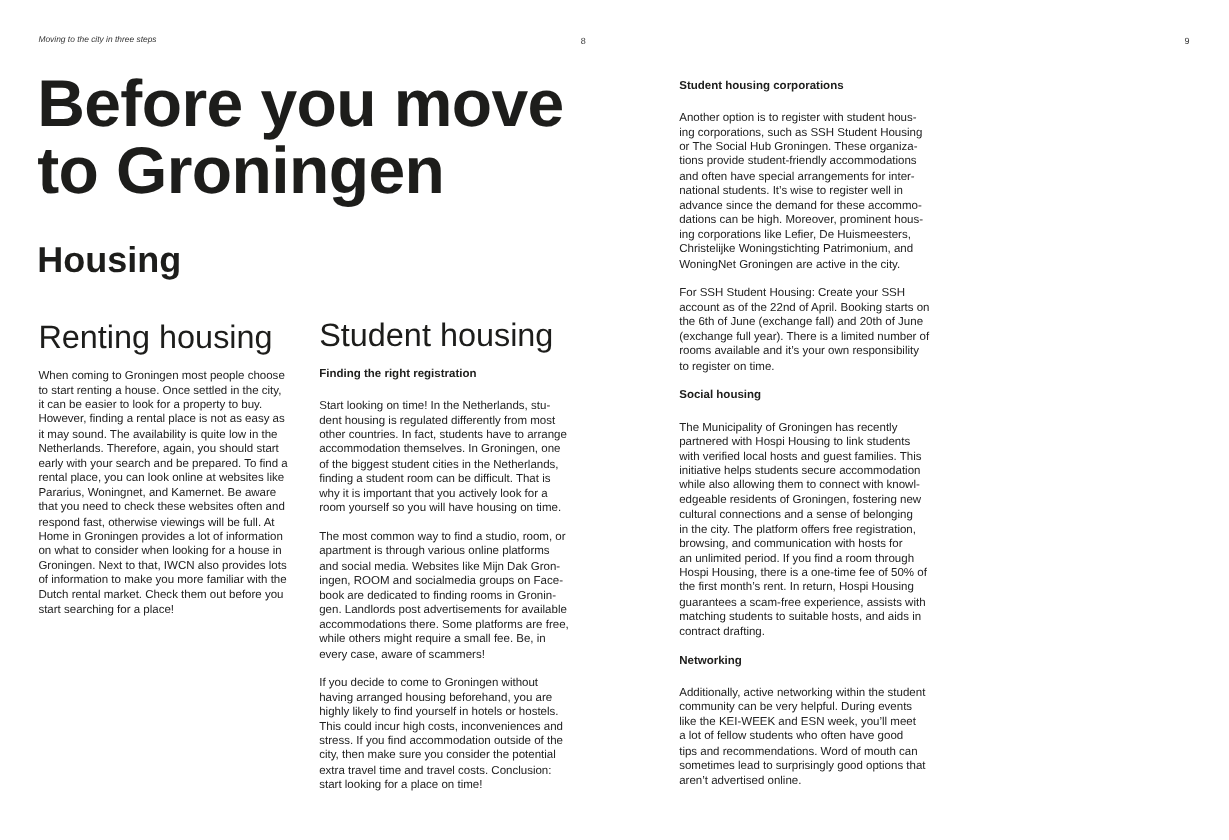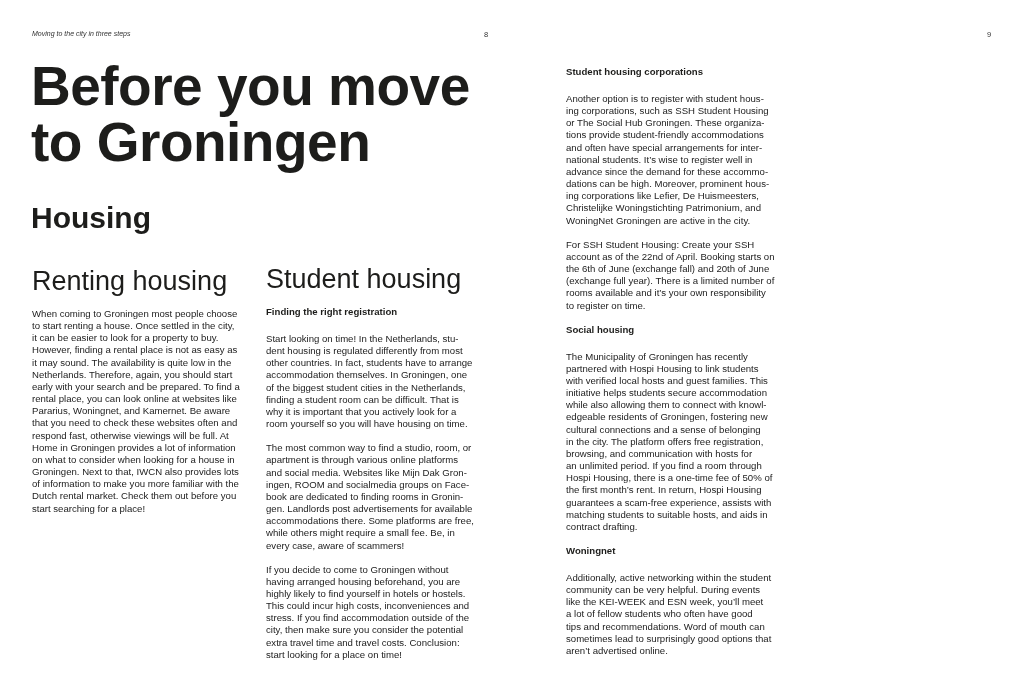--- a/index.html
+++ b/index.html
@@ -136,21 +136,21 @@
 cultural connections and a sense of belonging
 in the city. The platform offers free registration,
 browsing, and communication with hosts for
 an unlimited period. If you find a room through
 Hospi Housing, there is a one-time fee of 50% of
 the first month’s rent. In return, Hospi Housing
 guarantees a scam-free experience, assists with
 matching students to suitable hosts, and aids in
 contract drafting.</p>
   <div class="gap-p"></div>
-  <h4>Woningnet</h4>
+  <h4>Networking</h4>
   <div class="gap-h4"></div>
   <p>Additionally, active networking within the student
 community can be very helpful. During events
 like the KEI-WEEK and ESN week, you’ll meet
 a lot of fellow students who often have good
 tips and recommendations. Word of mouth can
 sometimes lead to surprisingly good options that
 aren’t advertised online.</p>
 </div>
 

